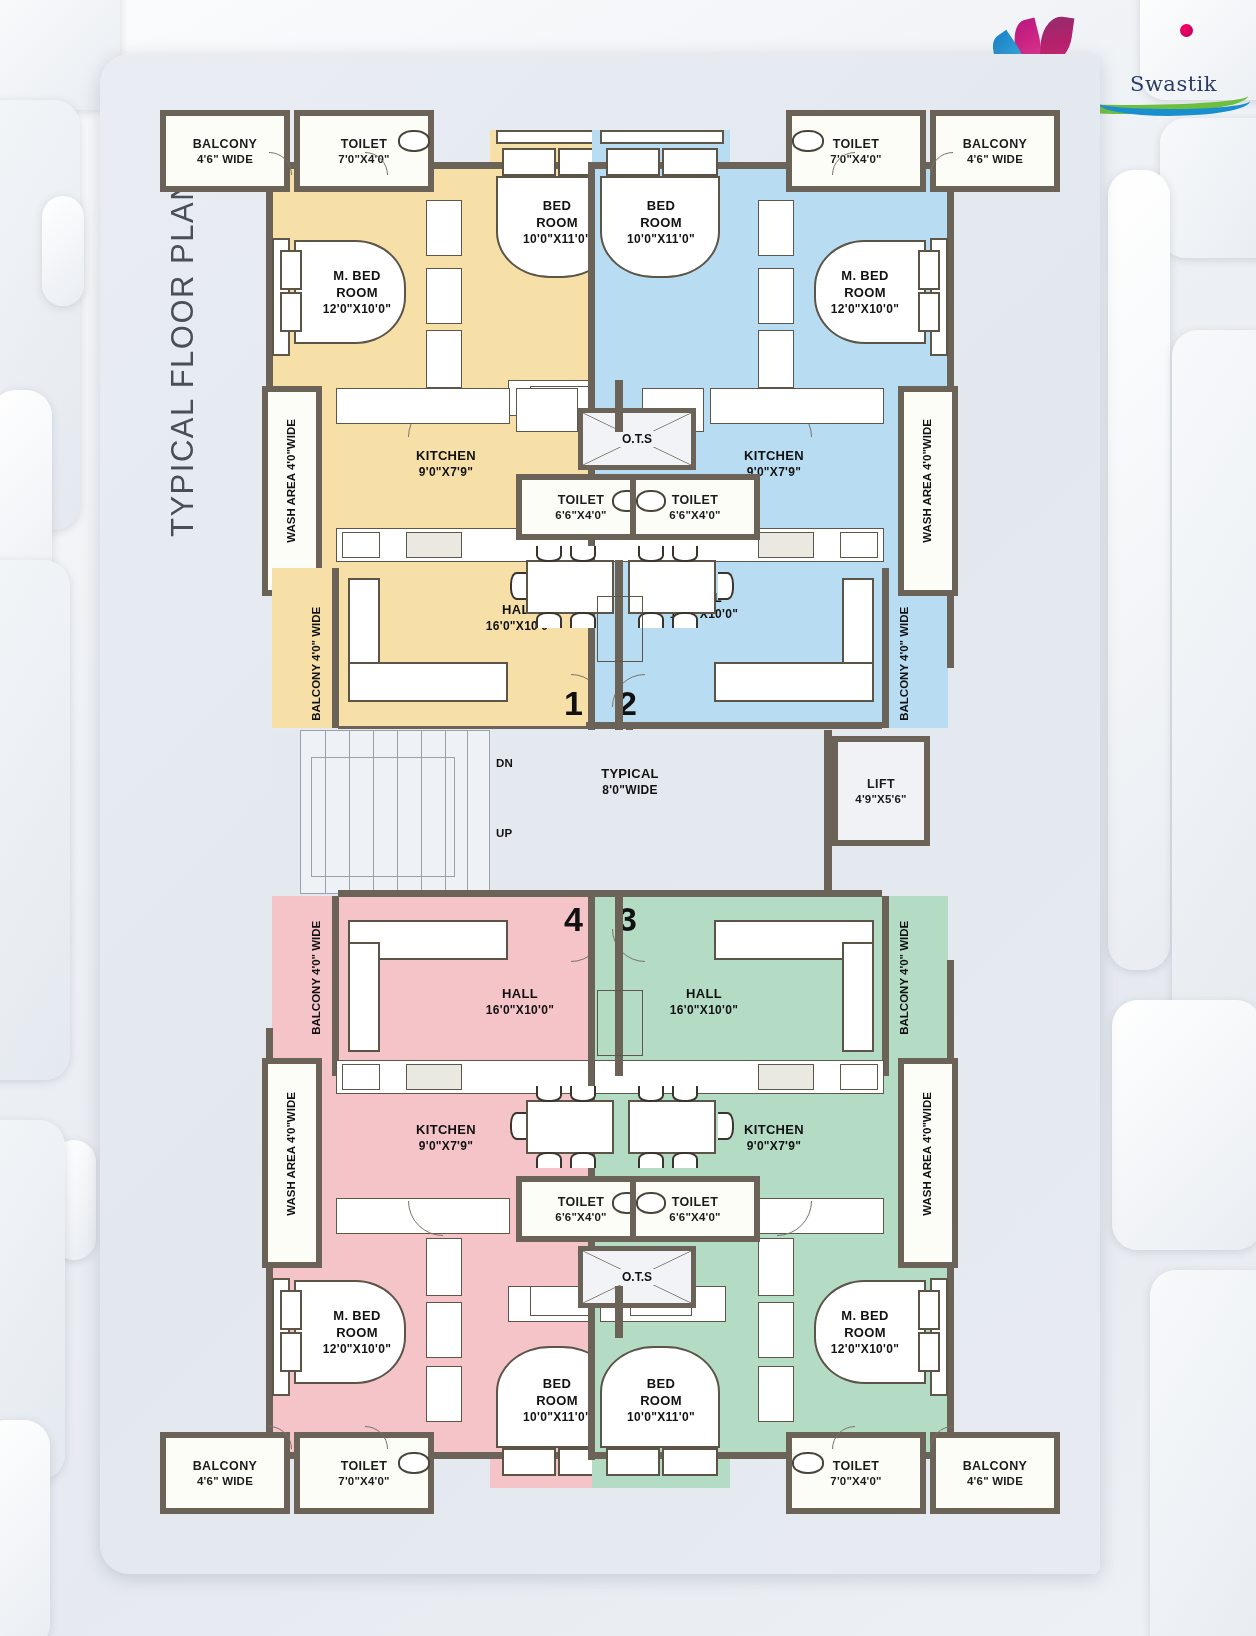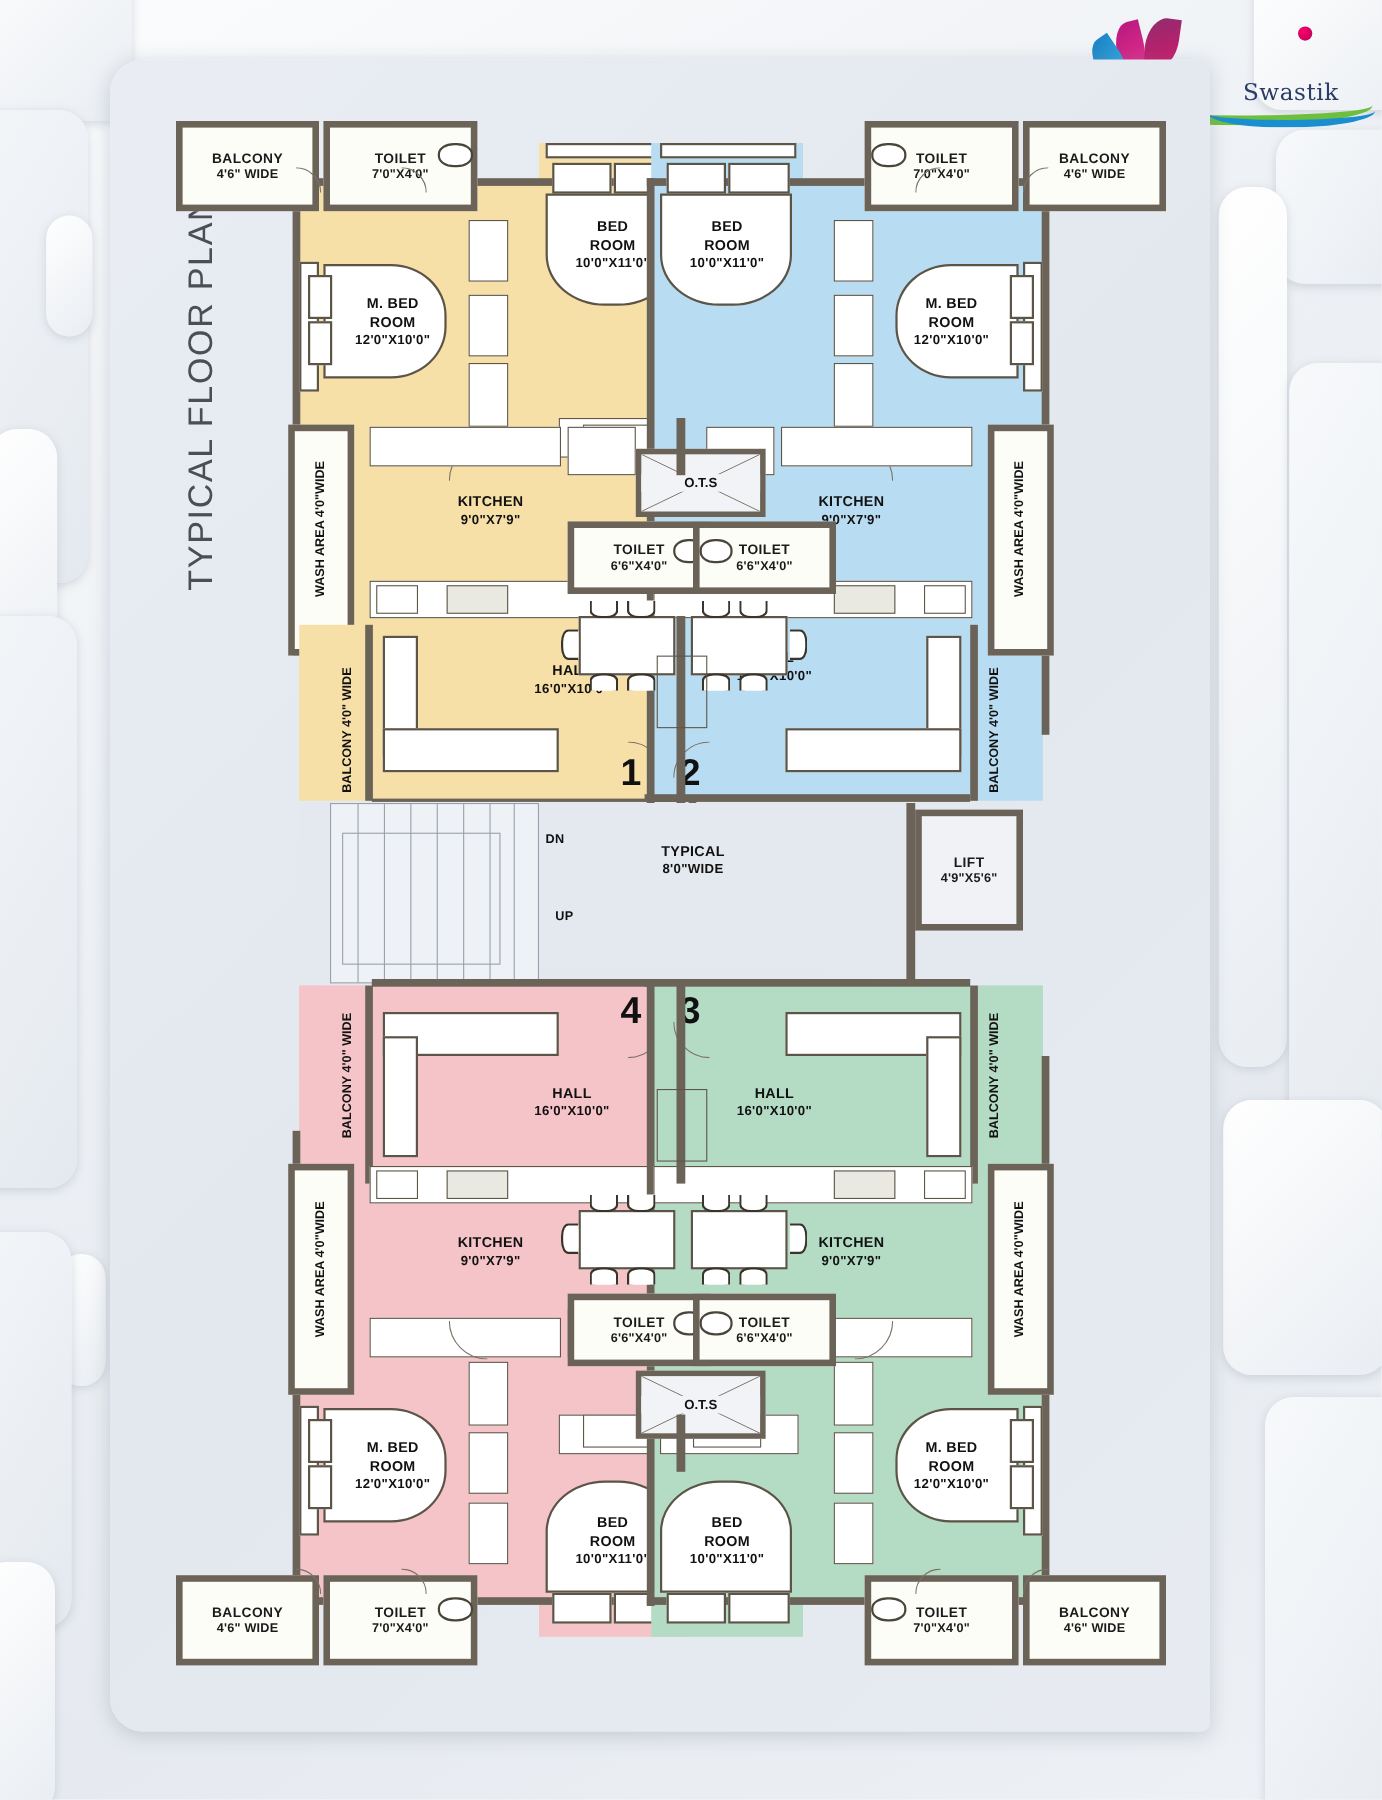--- a/index.html
+++ b/index.html
@@ -348,21 +348,21 @@
         <i style="left:72px"></i>
       <i style="left:96px"></i>
         <i style="left:120px"></i>
         <i style="left:144px"></i>
         <i style="left:166px"></i>
       <div class="box" style="left:10px; top:26px; right:34px; bottom:16px;"></div>
     </div>
     <div class="lbl small" style="left:336px; top:666px; width:34px; text-align:left;">
       <div class="t">DN</div>
     </div>
-    <div class="lbl small" style="left:336px; top:736px; width:34px; text-align:center;">
+    <div class="lbl small" style="left:336px; top:736px; width:34px; text-align:left;">
       <div class="t">UP</div>
     </div>
     <div class="lbl" style="left:400px; top:676px; width:140px;">
       <div class="t">TYPICAL</div>
       <div class="d">8'0"WIDE</div>
     </div>
     <div class="rm" style="left:672px; top:646px; width:98px; height:110px; background:#f0f2f6;">
       <div class="t">LIFT</div>
       <div class="d">4'9"X5'6"</div>
     </div>

